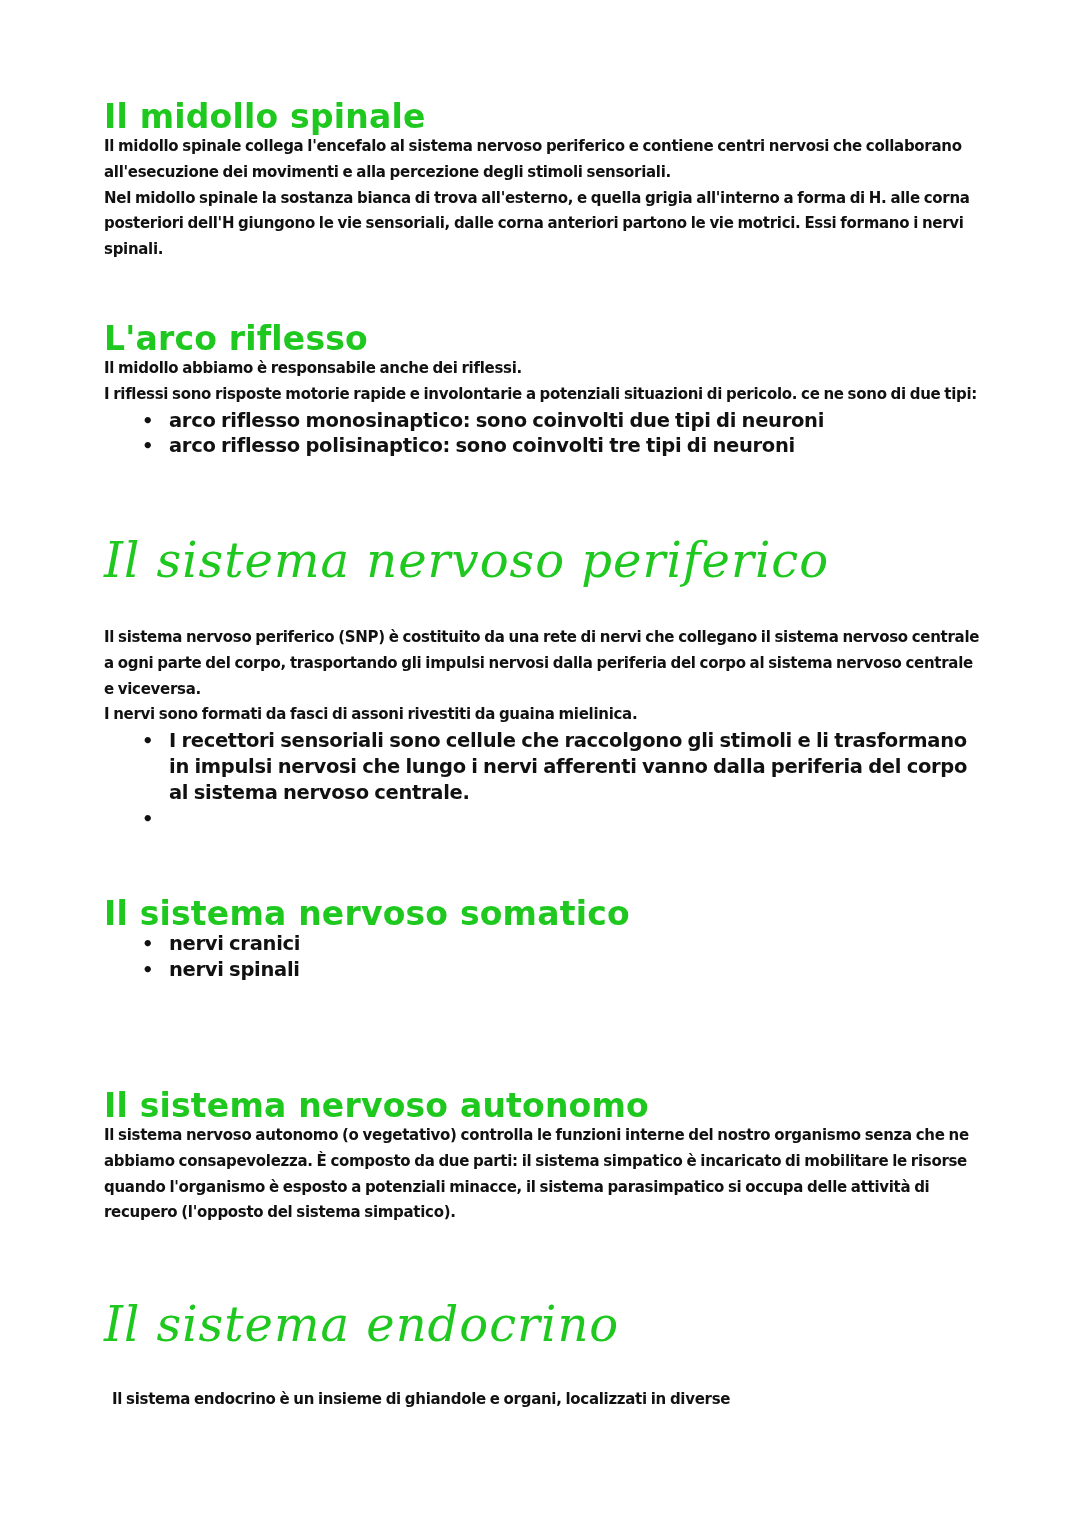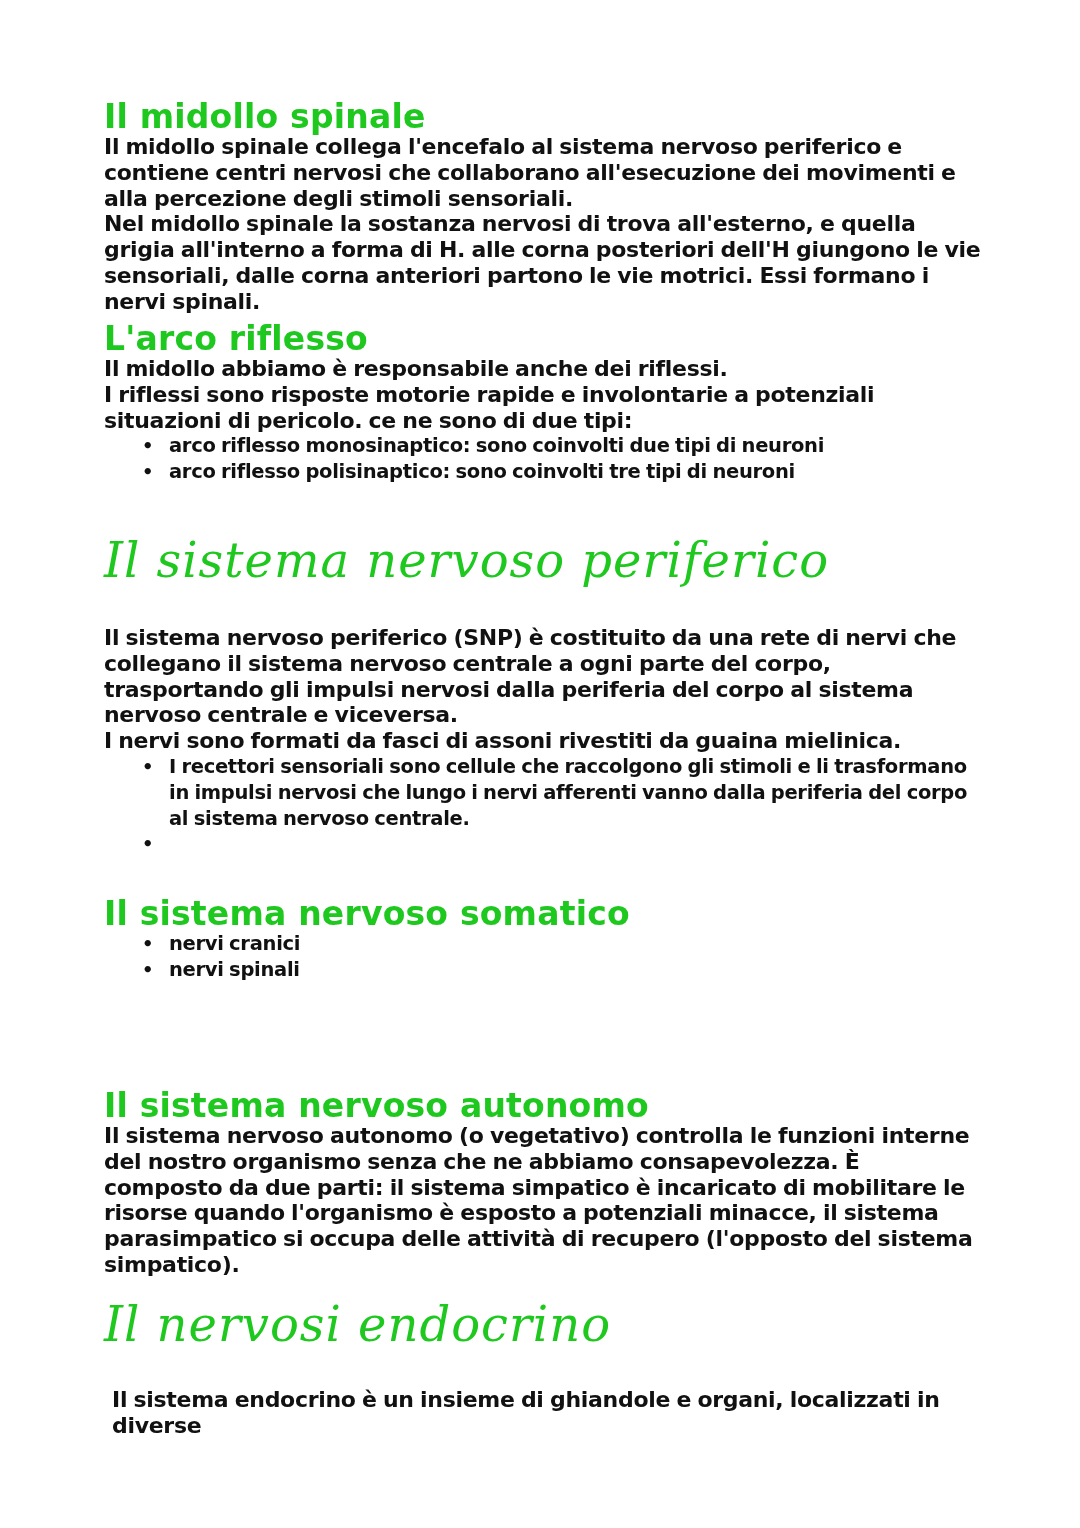--- a/index.html
+++ b/index.html
@@ -25,21 +25,21 @@
       font-family: "DejaVu Sans", sans-serif;
       font-weight: bold;
       color: #1ec81e;
       font-size: 33px;
       line-height: 34px;
       margin: 0;
       letter-spacing: 0.2px;
     }
     .para {
       font-weight: bold;
-      font-size: 22px;
+      font-size: 15px;
       line-height: 25.8px;
       margin: 0;
       letter-spacing: -0.3px;
       word-spacing: -1px;
     }
     ul.bullets {
       list-style: none;
       margin: 0;
       padding: 0 0 0 38px;
     }
@@ -79,21 +79,21 @@
     #sec-endocrino-intro { position: absolute; top: 1287px; left: 8px; width: 880px; }
   </style>
 </head>
 <body>
 
 <div class="page">
 
   <section id="sec-midollo">
     <h2 class="section-title">Il midollo spinale</h2>
     <p class="para">Il midollo spinale collega l'encefalo al sistema nervoso periferico e contiene centri nervosi che collaborano all'esecuzione dei movimenti e alla percezione degli stimoli sensoriali.</p>
-    <p class="para">Nel midollo spinale la sostanza nervosi di trova all'esterno, e quella grigia all'interno a forma di H. alle corna posteriori dell'H giungono le vie sensoriali, dalle corna anteriori partono le vie motrici. Essi formano i nervi spinali.</p>
+    <p class="para">Nel midollo spinale la sostanza bianca di trova all'esterno, e quella grigia all'interno a forma di H. alle corna posteriori dell'H giungono le vie sensoriali, dalle corna anteriori partono le vie motrici. Essi formano i nervi spinali.</p>
   </section>
 
   <section id="sec-arco">
     <h2 class="section-title">L'arco riflesso</h2>
     <p class="para">Il midollo abbiamo è responsabile anche dei riflessi.</p>
     <p class="para">I riflessi sono risposte motorie rapide e involontarie a potenziali situazioni di pericolo. ce ne sono di due tipi:</p>
     <ul class="bullets">
       <li>
         <span class="bullet">•</span>
         <span>arco riflesso monosinaptico: sono coinvolti due tipi di neuroni</span>
@@ -133,19 +133,19 @@
         <span>nervi spinali</span>
       </li>
     </ul>
   </section>
 
   <section id="sec-autonomo">
     <h2 class="section-title">Il sistema nervoso autonomo</h2>
     <p class="para">Il sistema nervoso autonomo (o vegetativo) controlla le funzioni interne del nostro organismo senza che ne abbiamo consapevolezza. È composto da due parti: il sistema simpatico è incaricato di mobilitare le risorse quando l'organismo è esposto a potenziali minacce, il sistema parasimpatico si occupa delle attività di recupero (l'opposto del sistema simpatico).</p>
   </section>
 
-  <h1 id="title-endocrino" class="big-title">Il nervosi endocrino</h1>
+  <h1 id="title-endocrino" class="big-title">Il sistema endocrino</h1>
 
   <section id="sec-endocrino-intro">
     <p class="para">Il sistema endocrino è un insieme di ghiandole e organi, localizzati in diverse</p>
   </section>
 
 </div>
 
 </body></html>

